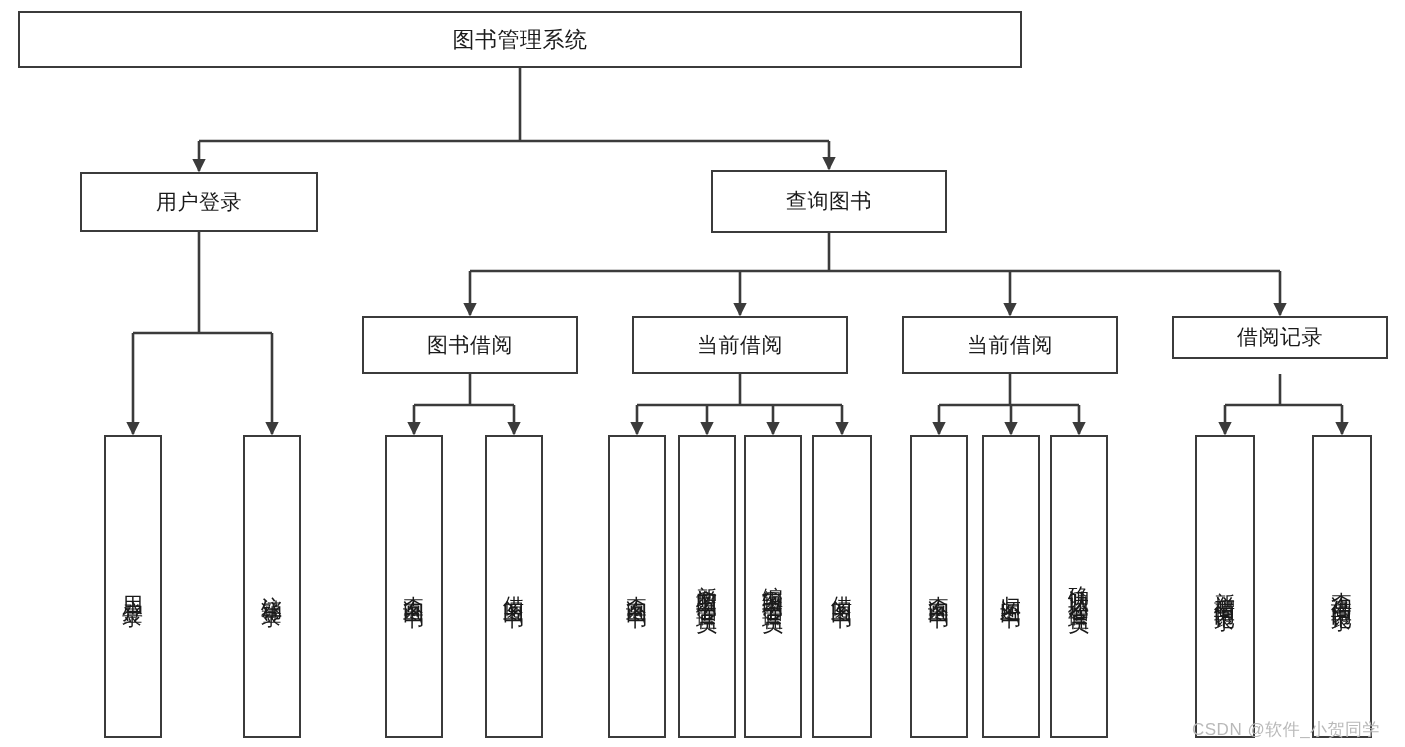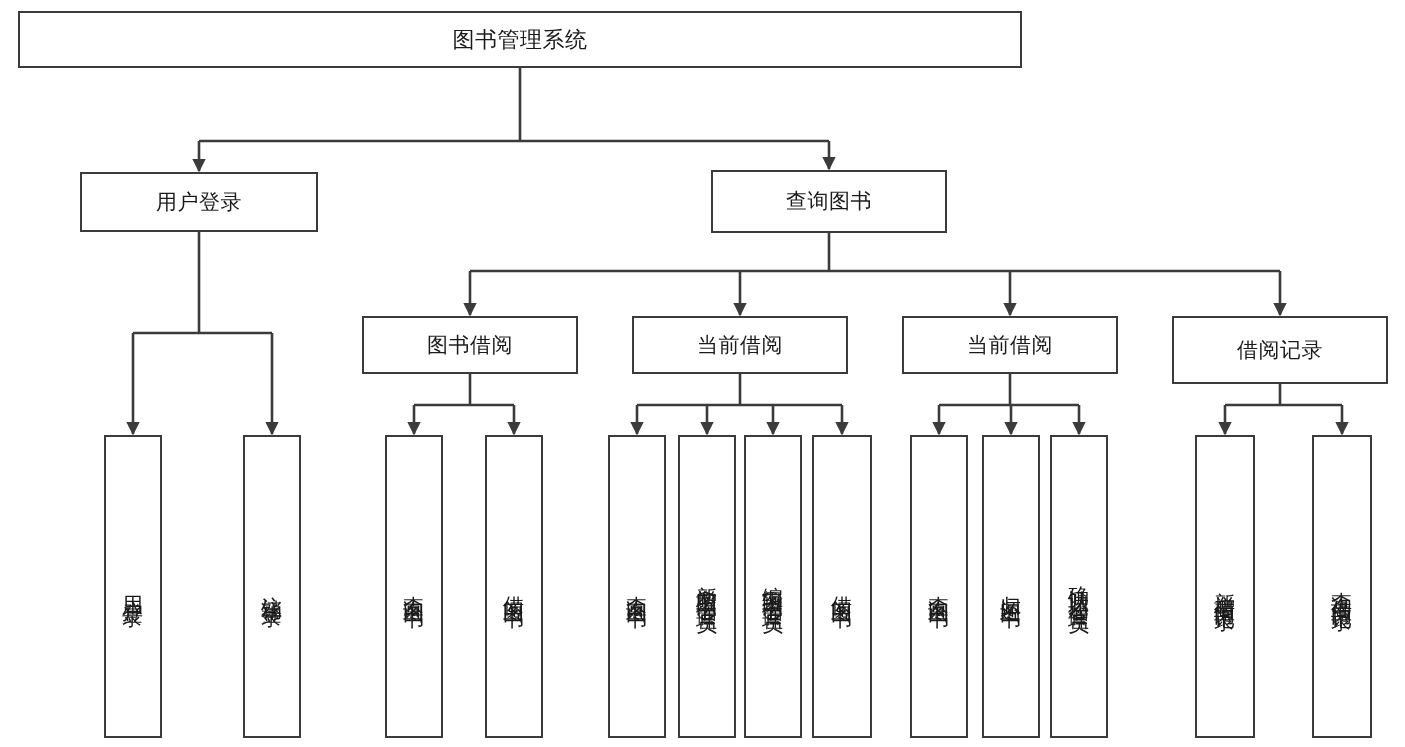--- a/index.html
+++ b/index.html
@@ -131,21 +131,21 @@
       </div>
       <div class="node horiz" style="left: 362px; top: 316px; width: 216px; height: 58px; border-color: rgb(59, 59, 59); background: rgb(255, 255, 255); color: rgb(26, 26, 26);">
         <span class="node-label">图书借阅</span>
       </div>
       <div class="node horiz" style="left: 632px; top: 316px; width: 216px; height: 58px; border-color: rgb(59, 59, 59); background: rgb(255, 255, 255); color: rgb(26, 26, 26);">
         <span class="node-label">当前借阅</span>
       </div>
       <div class="node horiz" style="left: 902px; top: 316px; width: 216px; height: 58px; border-color: rgb(59, 59, 59); background: rgb(255, 255, 255); color: rgb(26, 26, 26);">
         <span class="node-label">当前借阅</span>
       </div>
-      <div class="node horiz" style="left: 1172px; top: 316px; width: 216px; height: 68px; border-color: rgb(59, 59, 59); background: rgb(255, 255, 255); color: rgb(26, 26, 26);">
+      <div class="node horiz" style="left: 1172px; top: 316px; width: 216px; height: 43px; border-color: rgb(59, 59, 59); background: rgb(255, 255, 255); color: rgb(26, 26, 26);">
         <span class="node-label">借阅记录</span>
       </div>
       <div class="node vert" style="left: 104px; top: 435px; width: 58px; height: 303px; border-color: rgb(59, 59, 59); background: rgb(255, 255, 255); color: rgb(26, 26, 26);">
         <span class="node-label">用户登录</span>
       </div>
       <div class="node vert" style="left: 243px; top: 435px; width: 58px; height: 303px; border-color: rgb(59, 59, 59); background: rgb(255, 255, 255); color: rgb(26, 26, 26);">
         <span class="node-label">注销登录</span>
       </div>
       <div class="node vert" style="left: 385px; top: 435px; width: 58px; height: 303px; border-color: rgb(59, 59, 59); background: rgb(255, 255, 255); color: rgb(26, 26, 26);">
         <span class="node-label">查询图书</span>
@@ -175,13 +175,14 @@
         <span class="node-label">确认归还（管理员）</span>
       </div>
       <div class="node vert" style="left: 1195px; top: 435px; width: 60px; height: 303px; border-color: rgb(59, 59, 59); background: rgb(255, 255, 255); color: rgb(26, 26, 26);">
         <span class="node-label">新增借阅记录</span>
       </div>
       <div class="node vert" style="left: 1312px; top: 435px; width: 60px; height: 303px; border-color: rgb(59, 59, 59); background: rgb(255, 255, 255); color: rgb(26, 26, 26);">
         <span class="node-label">查询借阅记录</span>
       </div>
     </div>
 
+  <div class="watermark" style="left: 1192px; top: 718px; color: rgb(185, 185, 185);">CSDN @软件_小贺同学</div>
 </div>
 
 </body></html>

